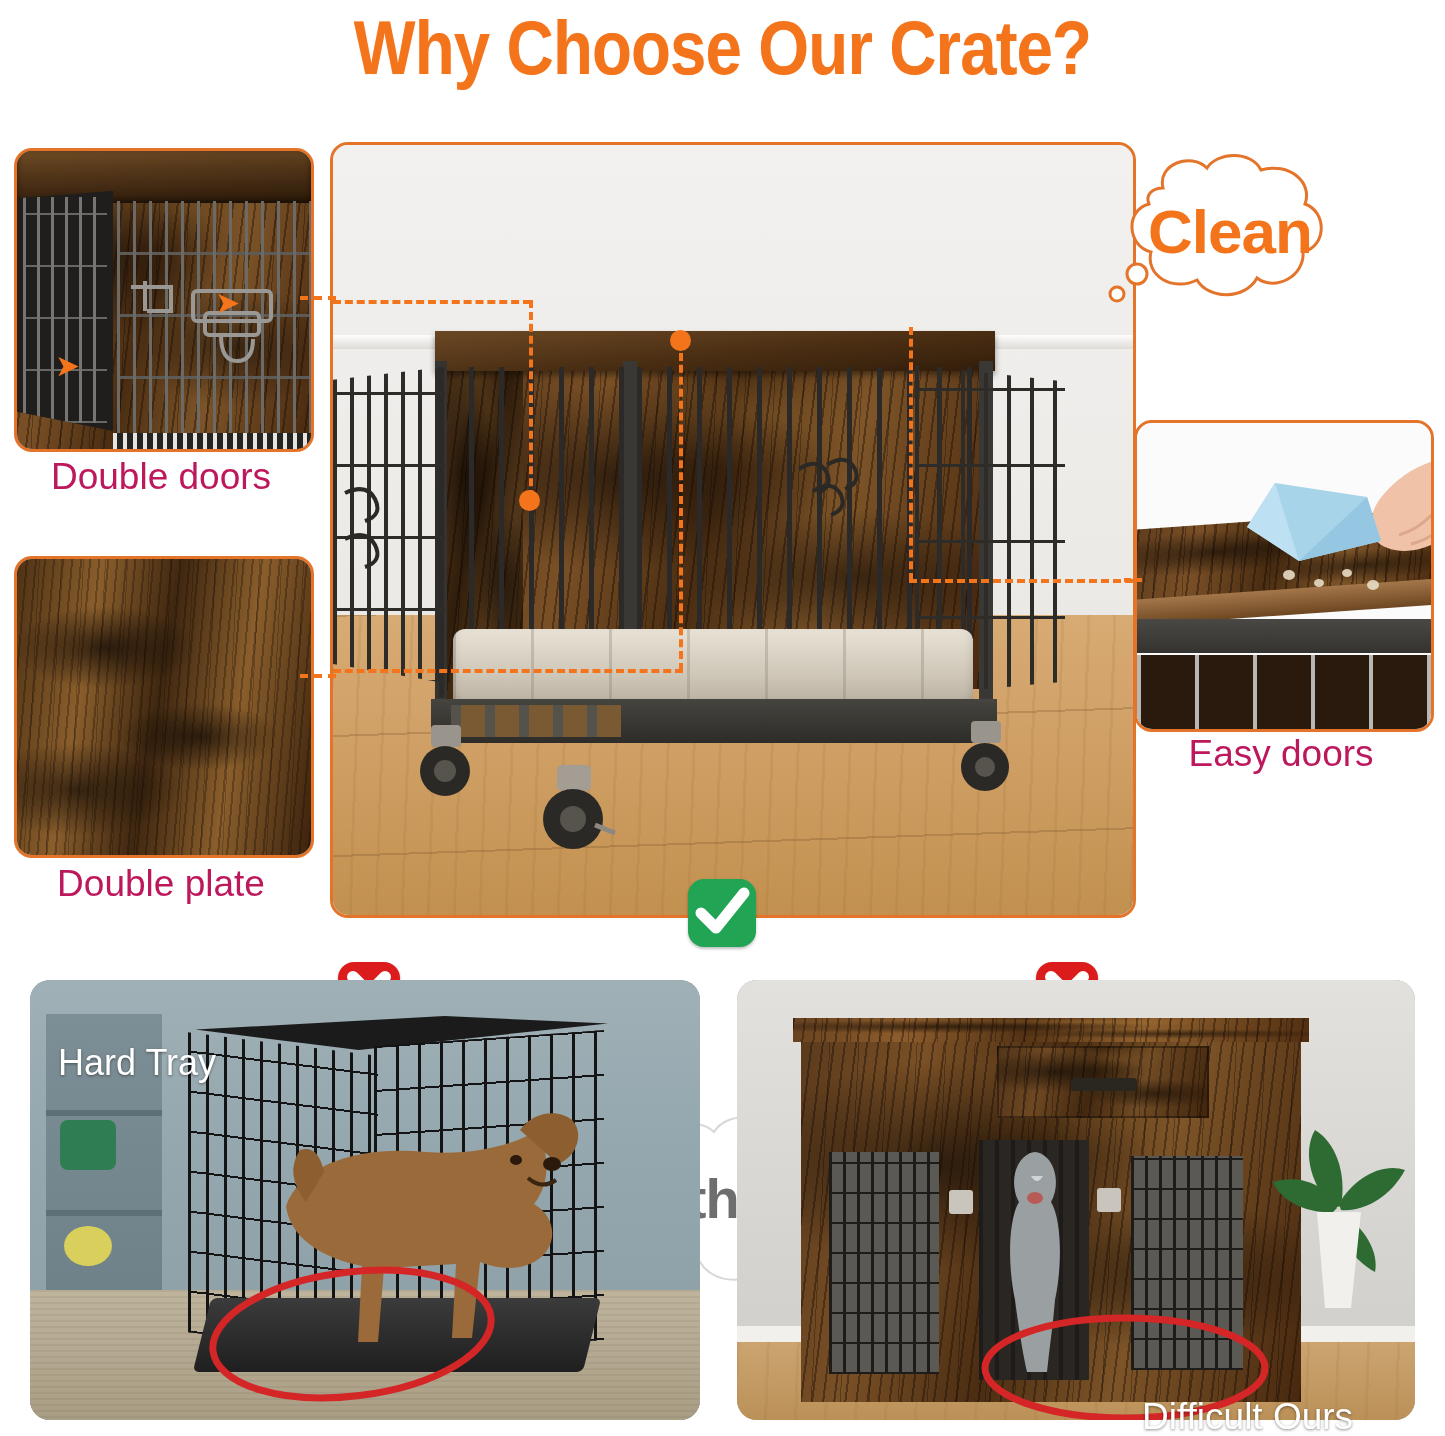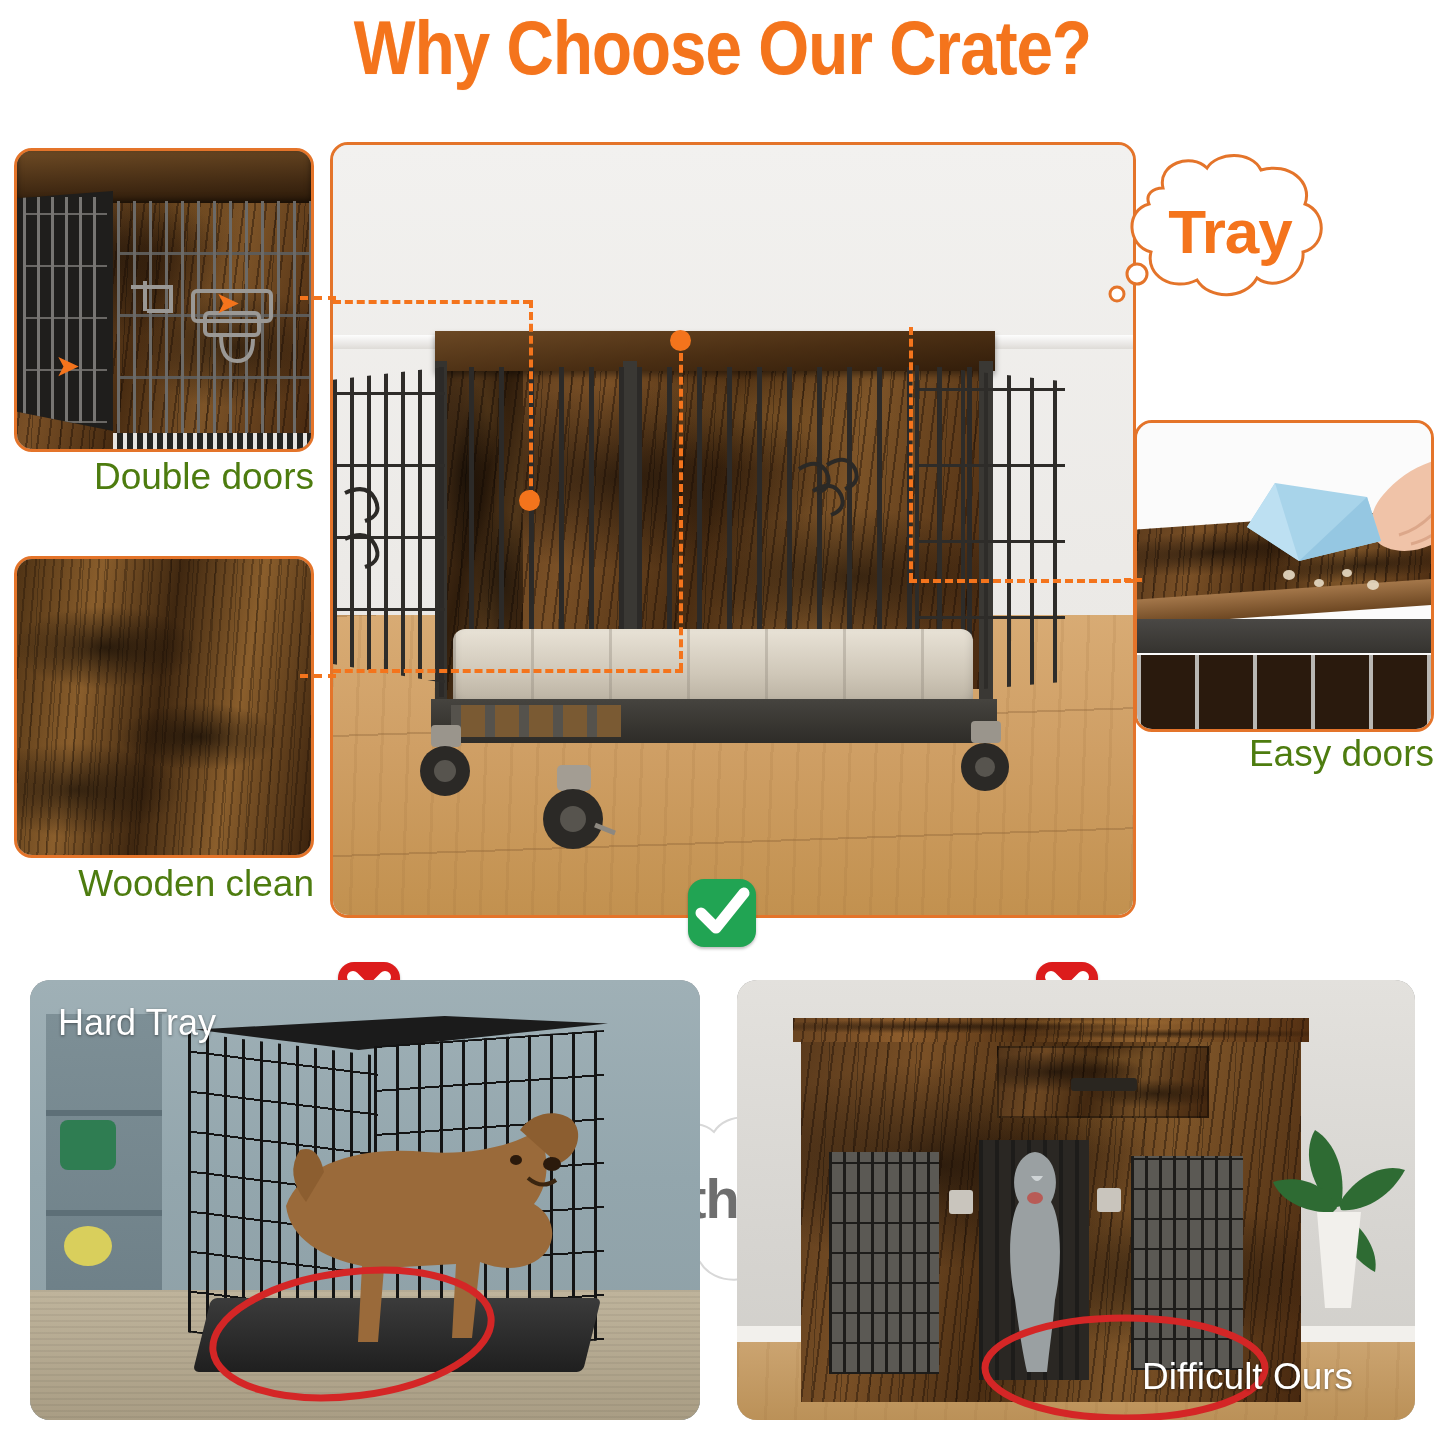--- a/index.html
+++ b/index.html
@@ -13,21 +13,21 @@
     letter-spacing:-1px;line-height:88px;
     font-family:"Liberation Sans Narrow","Liberation Sans",sans-serif;
     transform:scaleX(.86);transform-origin:50% 50%;
     text-shadow:0 0 1px rgba(244,116,28,.4);
     white-space:nowrap;
   }
 
   
   .frame{position:absolute;border:3px solid #E4742A;border-radius:18px;
          overflow:hidden;background:#d8d8d8;}
-  .caption{position:absolute;text-align:right;color:#4d7c0f;
+  .caption{position:absolute;text-align:center;color:#be185d;
            font-size:37px;line-height:44px;white-space:nowrap;}
 
   
   .wall{position:absolute;left:0;top:0;width:100%;height:100%;
         background:linear-gradient(180deg,#f2f1ef 0%,#eceae7 55%,#e6e4e1 100%);}
   .woodfloor{position:absolute;left:0;bottom:0;width:100%;
     background:
       repeating-linear-gradient(92deg,rgba(150,105,55,.14) 0 3px,rgba(0,0,0,0) 3px 26px),
       repeating-linear-gradient(178deg,rgba(110,72,36,.25) 0 2px,rgba(0,0,0,0) 2px 120px),
       linear-gradient(180deg,#d8ab74 0%,#cf9f65 45%,#c2914f 100%);}
@@ -77,21 +77,21 @@
   #bubble-ours-text{position:absolute;left:1140px;top:196px;width:180px;text-align:center;
      font-size:62px;font-weight:bold;color:#F4741C;letter-spacing:-1px;
      font-family:"Liberation Sans Narrow","Liberation Sans",sans-serif;}
   #bubble-others{position:absolute;left:608px;top:1110px;width:250px;height:185px;}
   #bubble-others-text{position:absolute;left:625px;top:1166px;width:215px;text-align:center;
      font-size:56px;font-weight:bold;color:#6E6E6E;letter-spacing:-1px;
      font-family:"Liberation Sans Narrow","Liberation Sans",sans-serif;}
 
   
   .photolabel{position:absolute;color:#ffffff;font-size:36px;white-space:nowrap;
-              text-shadow:0 1px 3px rgba(0,0,0,.45);}
+              text-shadow:0 1px 3px rgba(0,0,0,.45);margin-top:40px;}
   #label-hard-tray{left:58px;top:1002px;}
   #label-difficult-clean{left:1142px;top:1356px;font-size:37px;}
 
   
   .dashH{position:absolute;height:0;border-top:4px dashed #F4741C;}
   .dashV{position:absolute;width:0;border-left:4px dashed #F4741C;}
   .dot{position:absolute;width:21px;height:21px;border-radius:50%;background:#F4741C;}
 
   
   .arrowmark{position:absolute;color:#F4741C;font-size:30px;line-height:30px;}
@@ -148,21 +148,21 @@
 <div class="frame" id="panel-wooden-plate">
   <div class="rusticwood" style="position:absolute;left:0;top:0;width:100%;height:100%;
        background:
         repeating-linear-gradient(95deg,rgba(20,9,2,.30) 0 2px,rgba(0,0,0,0) 2px 9px),
         repeating-linear-gradient(93deg,rgba(0,0,0,.22) 0 1px,rgba(0,0,0,0) 1px 22px),
         radial-gradient(ellipse 45% 20% at 30% 30%,rgba(8,4,1,.7),rgba(0,0,0,0) 70%),
         radial-gradient(ellipse 38% 16% at 62% 60%,rgba(8,4,1,.65),rgba(0,0,0,0) 72%),
         radial-gradient(ellipse 50% 22% at 20% 78%,rgba(6,3,1,.6),rgba(0,0,0,0) 72%),
         linear-gradient(100deg,#4e3214 0%,#8a5e2c 25%,#3f2710 48%,#8a5e2c 72%,#3a220d 100%);"></div>
 </div>
-<div class="caption" id="cap-wooden-plate">Wooden clean</div>
+<div class="caption" id="cap-wooden-plate">Double plate</div>
 
 <div class="frame" id="panel-easy-clean">
   <div style="position:absolute;left:0;top:0;width:100%;height:100%;background:#fbfbfb;"></div>
 
   <div class="rusticwood" style="position:absolute;left:-10px;top:96px;width:320px;height:78px;
        transform:skewY(-4deg);"></div>
   <div style="position:absolute;left:-10px;top:166px;width:320px;height:26px;transform:skewY(-4deg);
        background:linear-gradient(180deg,#a4774a,#6d4722);"></div>
 
   <div style="position:absolute;left:0;top:196px;width:100%;height:34px;
@@ -290,21 +290,21 @@
 <div class="dashH" style="left:300px;top:674px;width:36px;"></div>
 <div class="dashH" style="left:1124px;top:578px;width:18px;"></div>
 
 <svg id="bubble-ours" viewBox="0 0 240 160">
   <path d="M58 38 C52 14 86 2 102 18 C112 2 146 0 156 20 C184 12 208 32 200 54
            C222 62 222 96 198 102 C200 126 170 142 152 128 C140 150 104 150 92 130
            C68 142 40 126 46 102 C22 96 20 60 44 54 C40 44 48 38 58 38 Z" fill="#ffffff" stroke="#E4742A" stroke-width="3"></path>
   <circle cx="32" cy="124" r="10" fill="#ffffff" stroke="#E4742A" stroke-width="3"></circle>
   <circle cx="12" cy="144" r="7" fill="#ffffff" stroke="#E4742A" stroke-width="3"></circle>
 </svg>
-<div id="bubble-ours-text">Tray</div>
+<div id="bubble-ours-text">Clean</div>
 
 <svg id="bubble-others" viewBox="0 0 250 185">
   <path d="M56 46 C48 18 88 4 106 22 C118 2 156 2 168 24 C200 14 228 38 218 64
            C244 74 244 114 216 120 C220 150 182 168 162 150 C146 176 106 176 92 152
            C64 166 32 146 40 118 C12 110 12 70 40 62 C36 50 44 44 56 46 Z" fill="#ffffff" stroke="#d8d8d8" stroke-width="2"></path>
 </svg>
 <div id="bubble-others-text">Others</div>
 
 <div class="badge" id="badge-check-ours">
   <svg width="68" height="68" viewBox="0 0 68 68">

